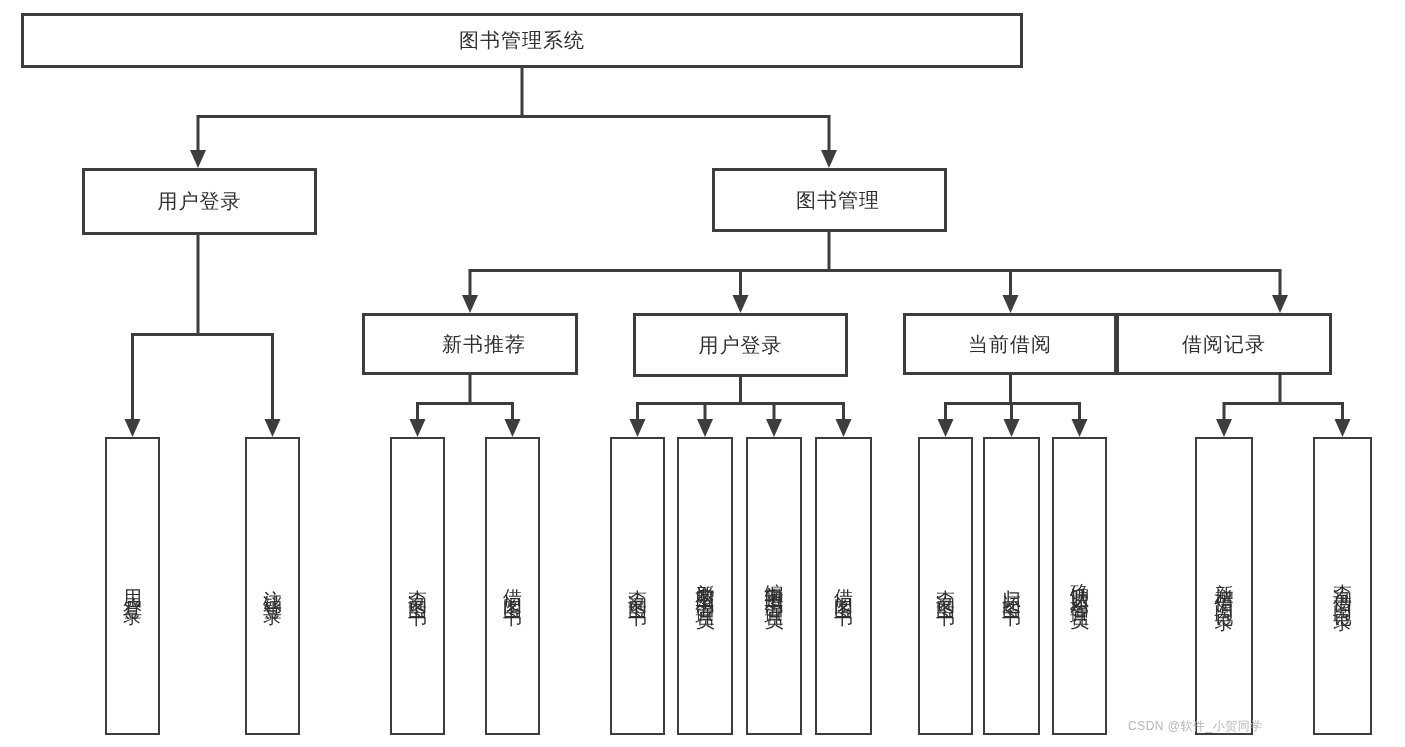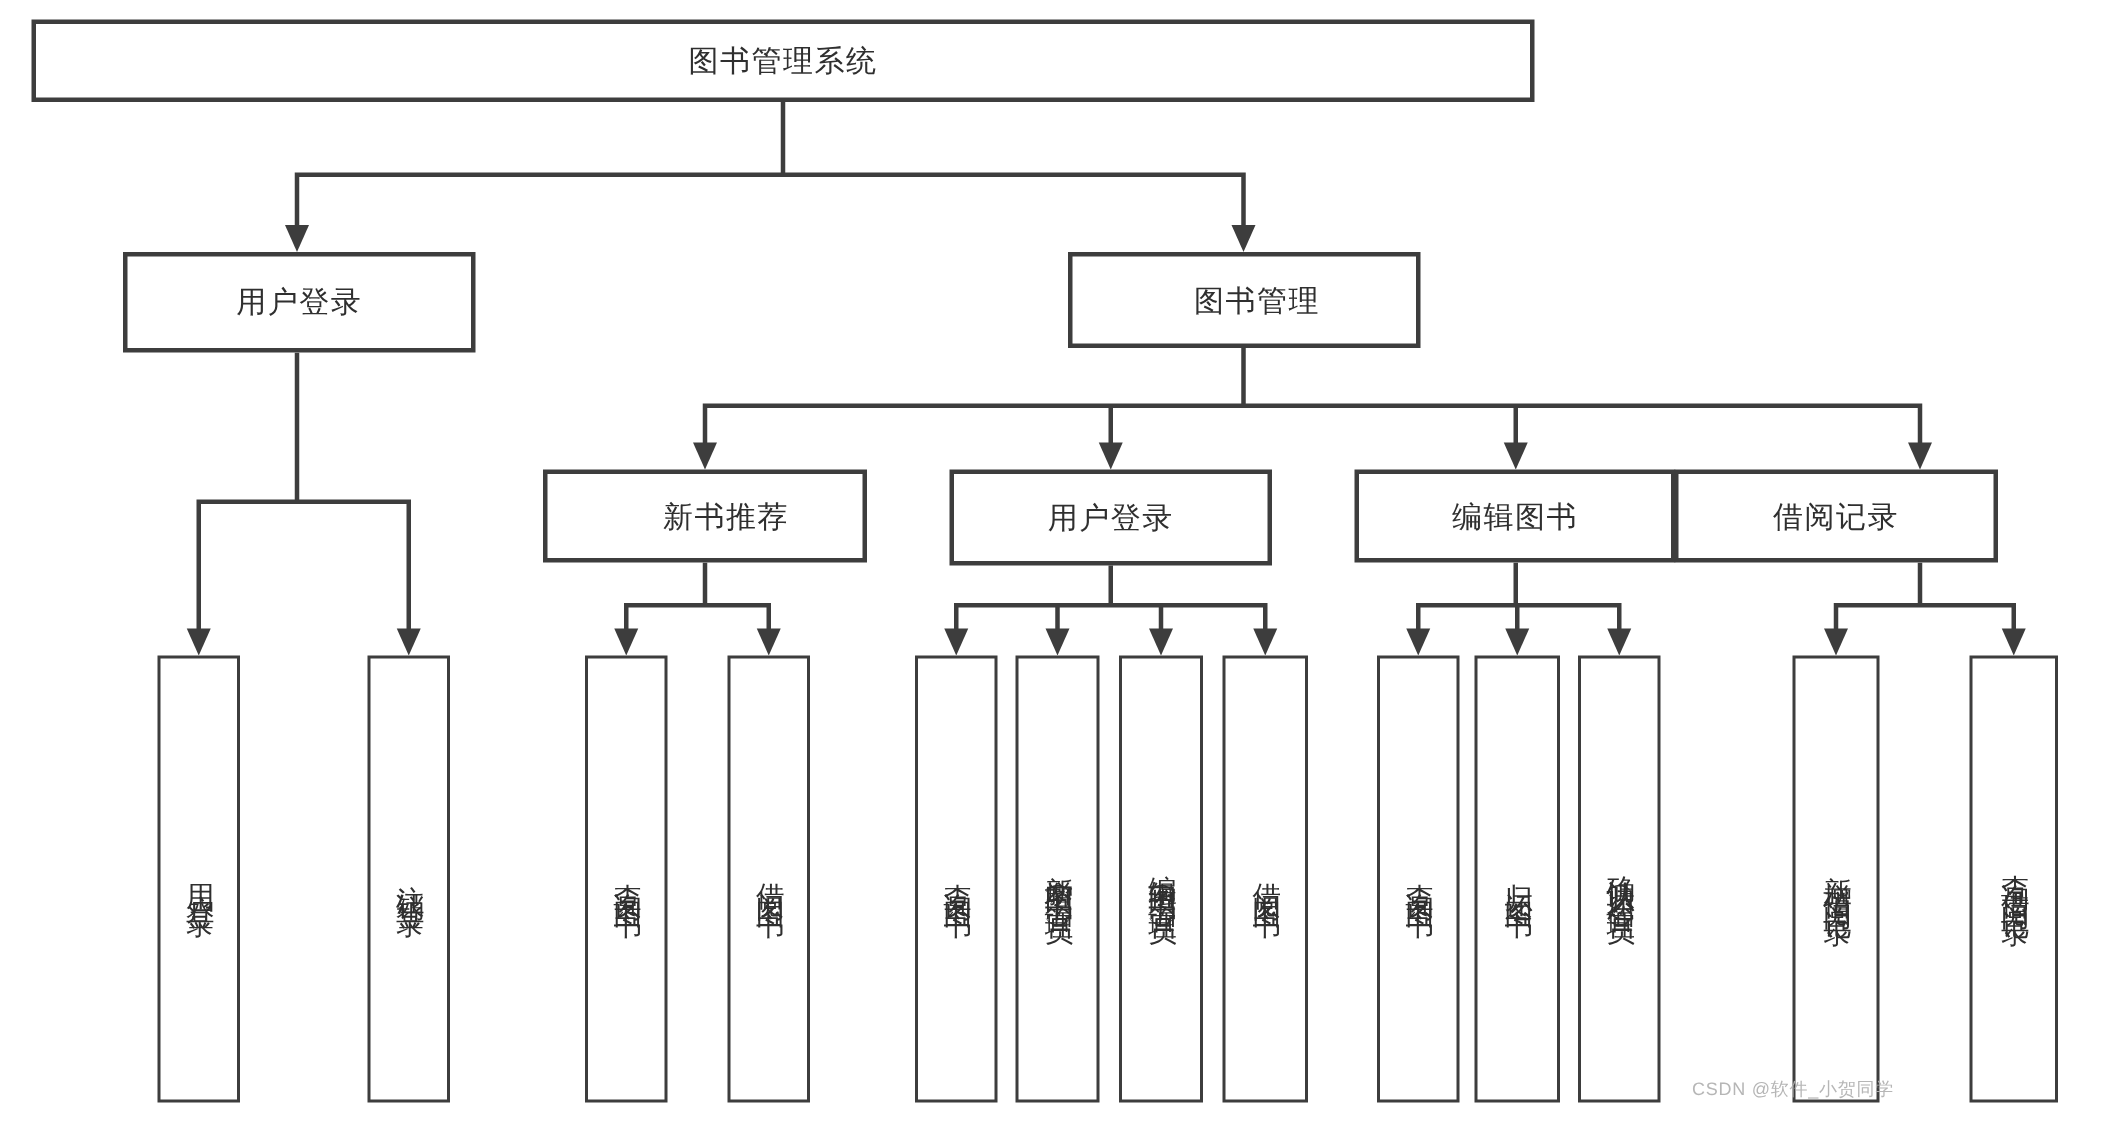--- a/index.html
+++ b/index.html
@@ -102,21 +102,21 @@
     </g>
   </svg>
 
   <div class="hbox" style="left:21px; top:13px; width:1002px; height:55px;">图书管理系统</div>
 
   <div class="hbox" style="left:82px; top:168px; width:235px; height:67px;">用户登录</div>
   <div class="hbox" style="left:712px; top:168px; width:235px; height:64px;padding-left:17px;">图书管理</div>
 
   <div class="hbox" style="left:362px; top:313px; width:216px; height:62px;padding-left:28px;">新书推荐</div>
   <div class="hbox" style="left:633px; top:313px; width:215px; height:64px;">用户登录</div>
-  <div class="hbox" style="left:903px; top:313px; width:214px; height:62px;">编辑图书</div>
+  <div class="hbox" style="left:903px; top:313px; width:214px; height:62px;">当前借阅</div>
   <div class="hbox" style="left:1116px; top:313px; width:216px; height:62px;">借阅记录</div>
 
   <div class="vbox" style="left:105px; top:437px; width:55px; height:298px;">用户登录</div>
   <div class="vbox" style="left:245px; top:437px; width:55px; height:298px;">注销登录</div>
 
   <div class="vbox" style="left:390px; top:437px; width:55px; height:298px;">查询图书</div>
   <div class="vbox" style="left:485px; top:437px; width:55px; height:298px;">借阅图书</div>
 
   <div class="vbox" style="left:610px; top:437px; width:55px; height:298px;">查询图书</div>
   <div class="vbox" style="left:677px; top:437px; width:56px; height:298px; letter-spacing:4px;">新增图书（管理员）</div>

